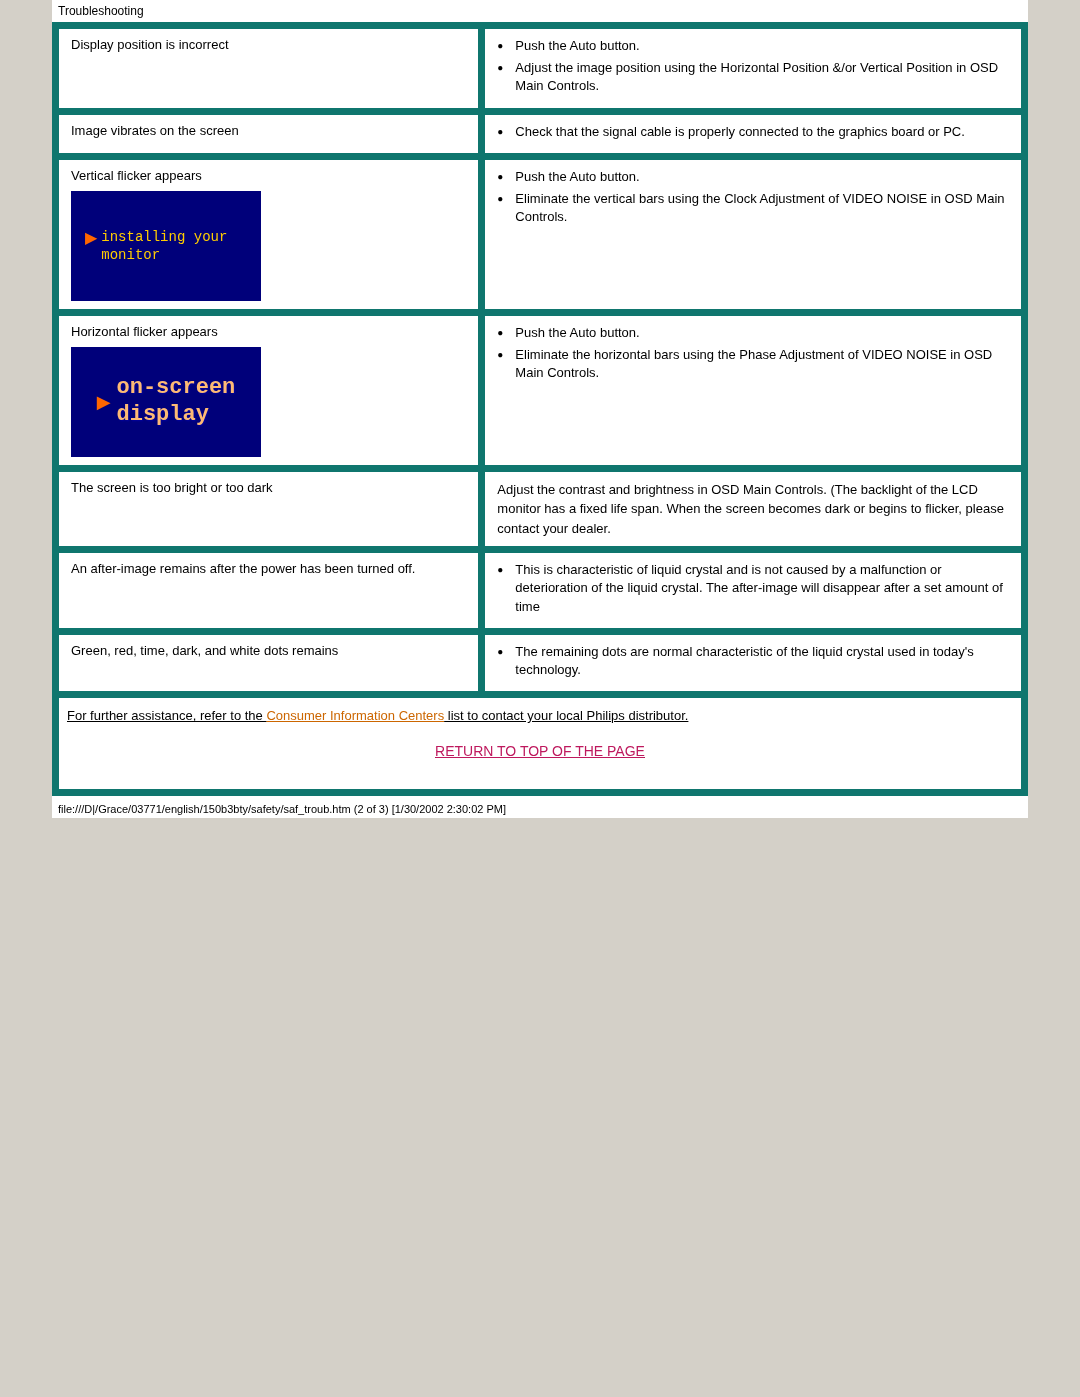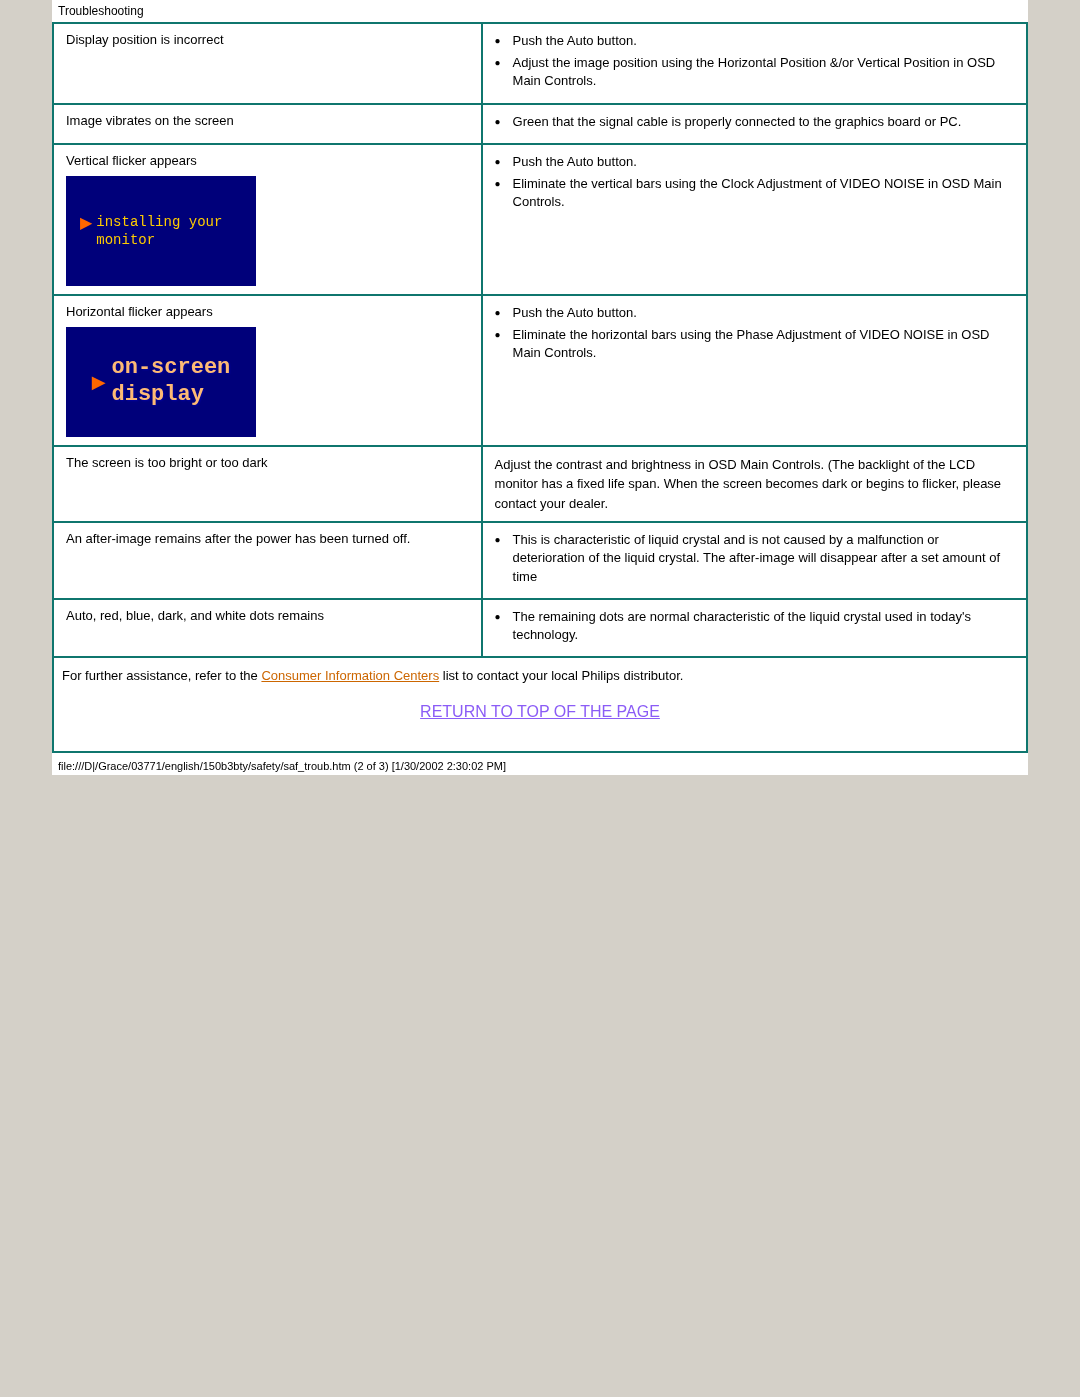--- a/index.html
+++ b/index.html
@@ -20,21 +20,21 @@
       padding: 4px 6px;
       color: #000;
     }
     .main-table {
       width: 100%;
       border-collapse: collapse;
       border: 1px solid #999;
       margin: 0;
     }
     .main-table td {
-      border: 2px solid #0f766e;
+      border: 7px solid #0f766e;
       padding: 8px 12px;
       vertical-align: top;
     }
     .left-col {
       width: 44%;
       vertical-align: middle;
     }
     .right-col {
       width: 56%;
     }
@@ -109,35 +109,36 @@
       color: #fdba74;
       font-size: 22px;
       font-weight: bold;
       font-family: 'Courier New', monospace;
       line-height: 1.2;
       text-shadow: 1px 1px 2px rgba(0,0,200,0.5);
     }
     .footer-row td {
       padding: 10px 8px;
       vertical-align: top;
+      text-decoration: underline;
     }
     .footer-link {
       color: #cc6600;
       text-decoration: underline;
       cursor: pointer;
     }
     .return-link-row {
       text-align: center;
       padding: 20px;
       border-top: none;
     }
     .return-link {
-      color: #8b5cf6;
+      color: #be185d;
       text-decoration: underline;
-      font-size: 16px;
+      font-size: 14px;
       cursor: pointer;
     }
     .status-bar {
       font-size: 11px;
       color: #000;
       padding: 3px 6px;
       margin-top: 4px;
     }
     .no-bullet-text {
       line-height: 1.5;
@@ -163,21 +164,21 @@
         </ul>
       </td>
     </tr>
 
     <tr>
       <td class="left-col">
         <span>Image vibrates on the screen</span>
       </td>
       <td class="right-col">
         <ul class="bullet-list">
-          <li>Green that the signal cable is properly connected to the graphics board or PC.</li>
+          <li>Check that the signal cable is properly connected to the graphics board or PC.</li>
         </ul>
       </td>
     </tr>
 
     <tr>
       <td class="left-col left-col-top">
         <div>Vertical flicker appears</div>
         <div class="image-box image-box-installing">
           <div style="display:flex;align-items:flex-start;">
             <span class="installing-arrow">▶</span>
@@ -233,21 +234,21 @@
       </td>
       <td class="right-col">
         <ul class="bullet-list">
           <li>This is characteristic of liquid crystal and is not caused by a malfunction or deterioration of the liquid crystal. The after-image will disappear after a set amount of time</li>
         </ul>
       </td>
     </tr>
 
     <tr>
       <td class="left-col">
-        <span>Auto, red, blue, dark, and white dots remains</span>
+        <span>Green, red, time, dark, and white dots remains</span>
       </td>
       <td class="right-col">
         <ul class="bullet-list">
           <li>The remaining dots are normal characteristic of the liquid crystal used in today's technology.</li>
         </ul>
       </td>
     </tr>
 
     <tr class="footer-row">
       <td colspan="2">

